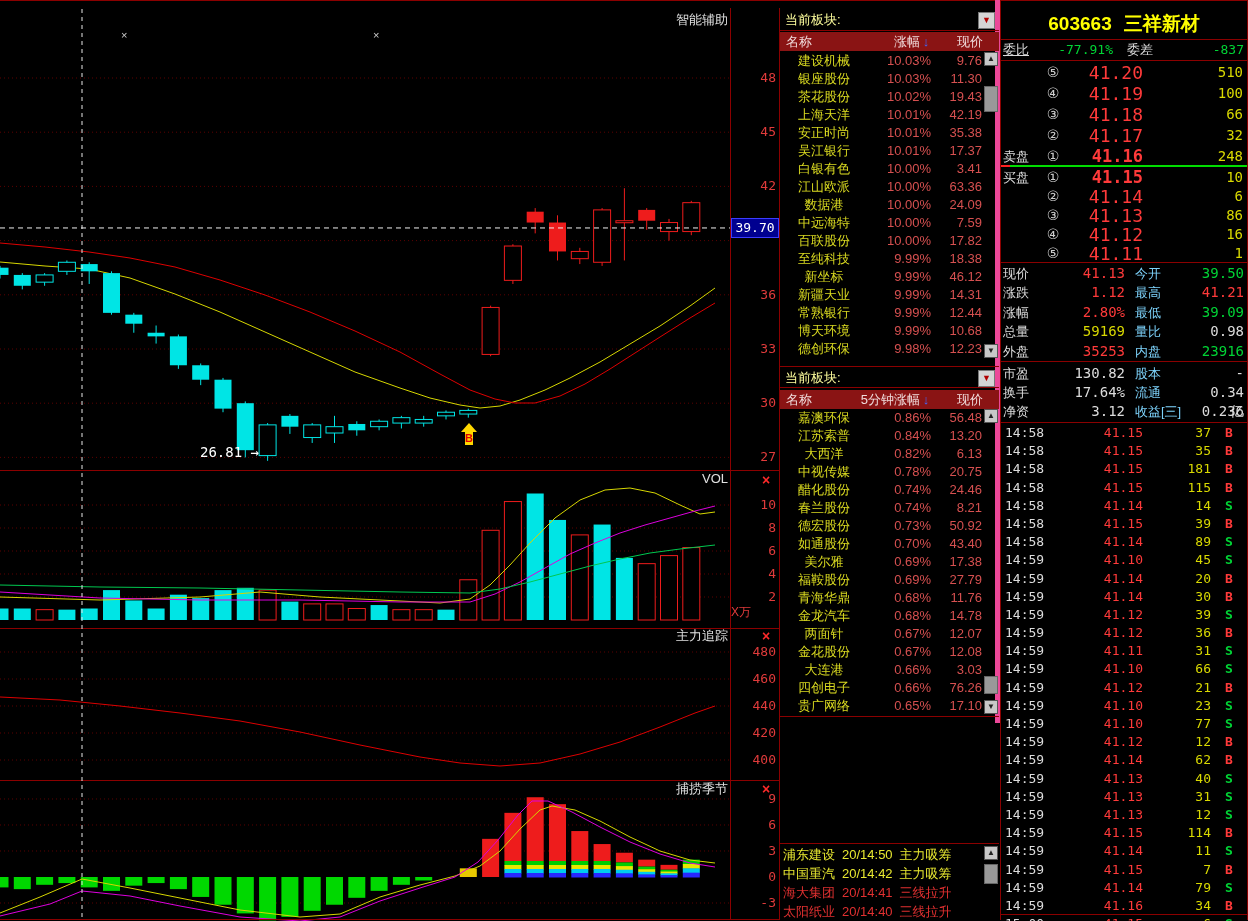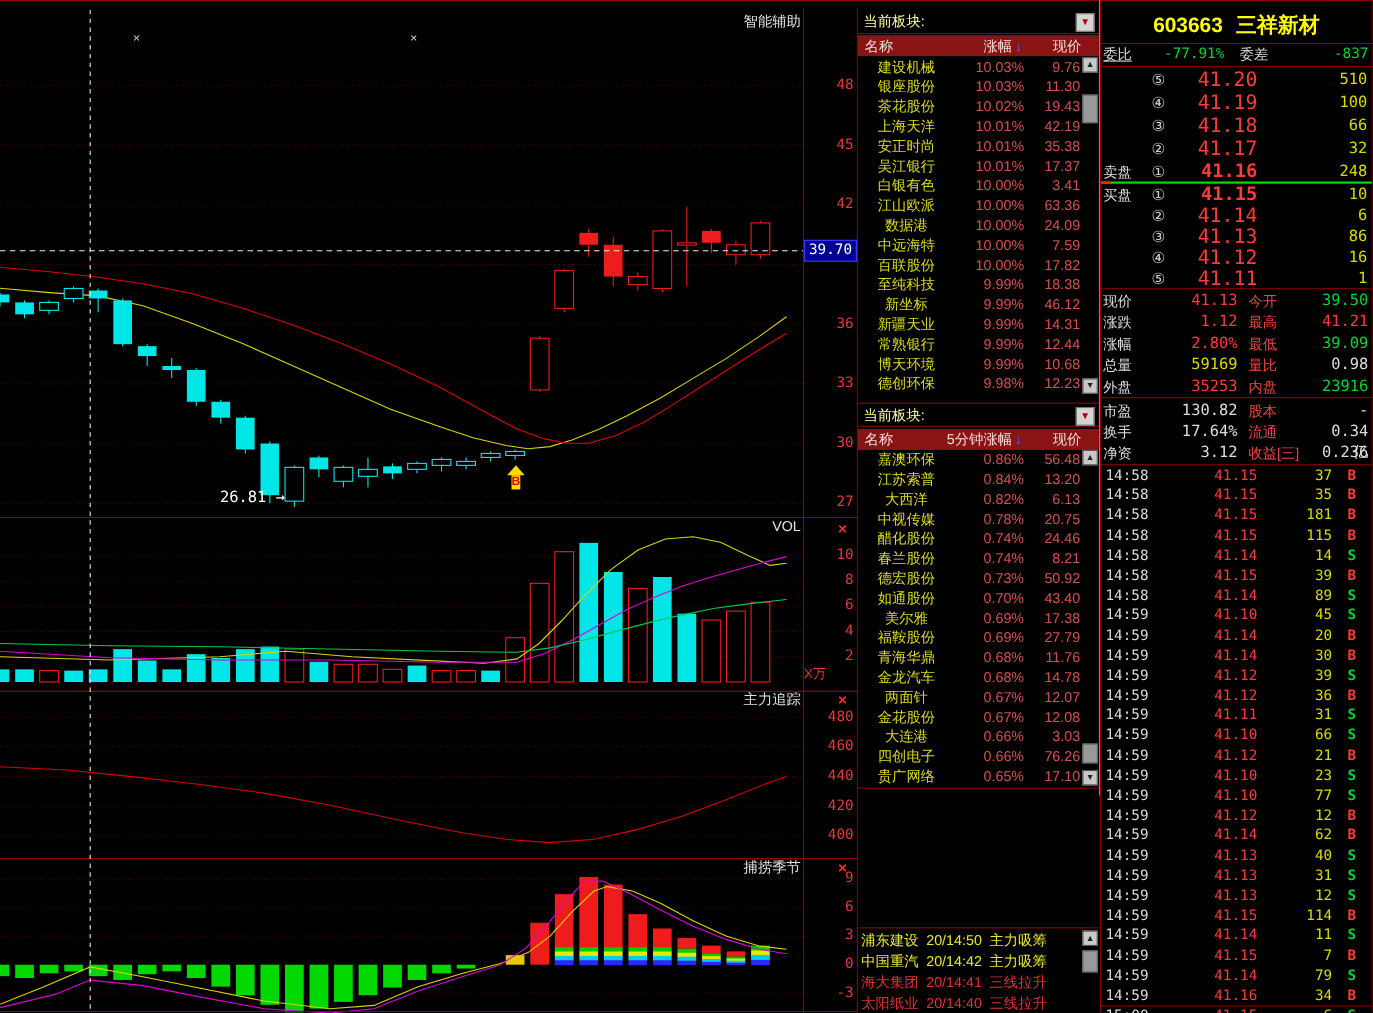--- a/index.html
+++ b/index.html
@@ -20,21 +20,21 @@
             border:1px solid #3c3cff;color:#fff;text-align:center;line-height:18px;font-size:13px;}
   #lbl-xwan{position:absolute;left:731px;top:604px;color:#e03b3b;font-size:12px;}
   #lbl-low{position:absolute;left:200px;top:444px;color:#ffffff;font-size:14px;}
   #b-marker{position:absolute;left:460px;top:423px;width:17px;height:24px;}
   #b-head{width:0;height:0;margin:0 auto;border-left:8px solid transparent;
           border-right:8px solid transparent;border-bottom:9px solid #ffd800;}
   #b-stem{width:8px;height:13px;margin:0 auto;background:#ffd800;}
   #b-text{position:absolute;left:5px;top:9px;color:#e00000;font-size:11px;font-weight:bold;}
 
   
-  #mid{position:absolute;left:780px;top:0;width:220px;height:723px;border-right:1px solid #ec4899;box-sizing:border-box;}
+  #mid{position:absolute;left:780px;top:0;width:220px;height:723px;border-right:5px solid #ec4899;box-sizing:border-box;}
   .sec-title{position:absolute;left:0;width:219px;height:22px;line-height:22px;padding-left:5px;
              box-sizing:border-box;color:#ffff9e;font-size:13px;border-bottom:1px solid #8b0000;}
   .dropdown-btn{position:absolute;right:4px;top:3px;width:15px;height:15px;background:#d4d4d4;
                 border:1px solid #777;color:#b00000;font-size:9px;line-height:14px;text-align:center;}
   .sec-header{position:absolute;left:0;width:219px;height:19px;background:#8a1414;color:#f0dcdc;
               font-size:13px;line-height:19px;display:flex;}
   .h-name{flex:0 0 58px;padding-left:6px;}
   .h-change{flex:0 0 76px;text-align:right;}
   .h-arrow{flex:0 0 12px;color:#4169ff;font-weight:bold;text-align:center;}
   .h-price{flex:1;text-align:right;padding-right:16px;}
@@ -77,21 +77,21 @@
   .bk-vol{flex:1;text-align:right;padding-right:4px;color:#d9d900;font-size:14px;}
   #book-sep{position:absolute;left:0;top:165px;width:246px;height:2px;background:#00dd00;}
   #book-sep-red{position:absolute;left:0;top:0;width:9px;height:2px;background:#ff2020;}
   .rp-hr{position:absolute;left:0;width:246px;border-top:1px solid #8b0000;}
   #stats1{position:absolute;left:0;top:264px;width:246px;}
   #stats2{position:absolute;left:0;top:364px;width:246px;}
   .st-row{display:flex;height:19.4px;line-height:19.4px;font-size:14px;}
   #stats2 .st-row{height:19px;line-height:19px;}
   .st-l1{flex:0 0 36px;padding-left:2px;color:#dcdcdc;font-size:13px;}
   .st-v1{flex:0 0 86px;text-align:right;}
-  .st-l2{flex:0 0 62px;padding-left:10px;color:#ef4444;font-size:13px;box-sizing:content-box;}
+  .st-l2{flex:0 0 62px;padding-left:10px;color:#7dd3fc;font-size:13px;box-sizing:content-box;}
   .st-v2{flex:1;text-align:right;padding-right:3px;}
   #trades{position:absolute;left:0;top:424px;width:246px;height:497px;overflow:hidden;}
   .trade-row{display:flex;height:18.2px;line-height:18.2px;font-size:13px;}
   .tr-time{flex:0 0 52px;padding-left:4px;color:#dcdcdc;}
   .tr-price{flex:0 0 86px;text-align:right;color:#ff3a3a;}
   .tr-vol{flex:0 0 68px;text-align:right;color:#d9d900;}
   .tr-side{flex:1;text-align:center;font-weight:bold;}
 </style>
 </head>
 <body>

